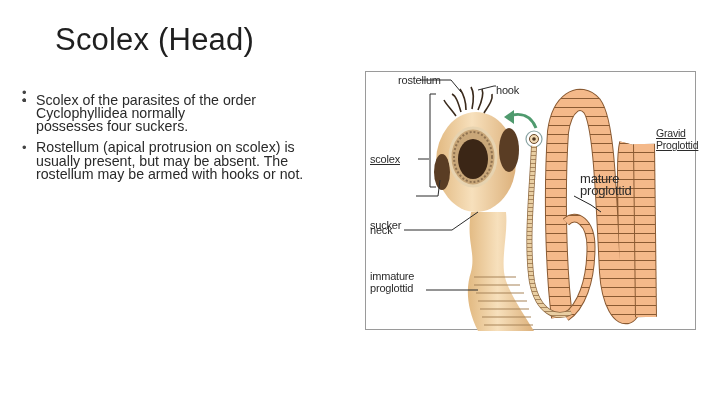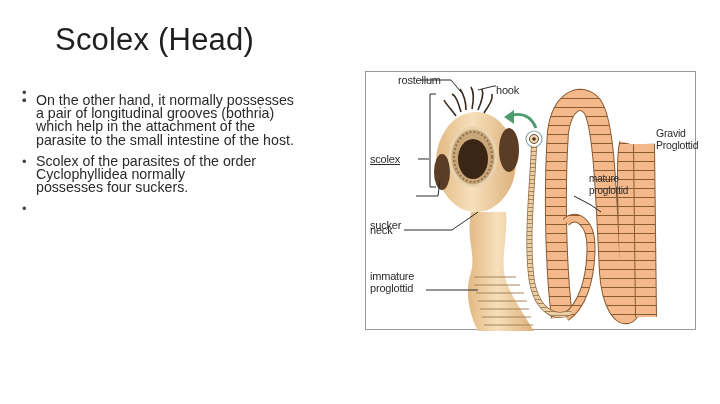--- a/index.html
+++ b/index.html
@@ -37,28 +37,27 @@
 </style>
 </head>
 <body>
 
 <div class="slide">
   <div class="title">Scolex (Head)</div>
 
   <ul class="bullets">
     <li><span class="dot">•</span></li>
     <li><span class="dot">•</span></li>
-    <li><span class="dot">•</span><span class="txt">On the other hand, it normally possesses
-a pair of longitudinal grooves (bothria)
-which help in the attachment of the
-parasite to the small intestine of the host.</span></li>
+    <li><span class="dot">•</span></li>
     <li><span class="dot">•</span><span class="txt">Scolex of the parasites of the order
 Cyclophyllidea normally
 possesses four suckers.</span></li>
-    <li><span class="dot">•</span></li>
+    <li><span class="dot">•</span><span class="txt">Rostellum (apical protrusion on scolex) is
+usually present, but may be absent. The
+rostellum may be armed with hooks or not.</span></li>
   </ul>
 
   <div class="figure">
     <svg width="331" height="259" viewBox="0 0 331 259">
       <defs>
         <linearGradient id="bodyG" x1="0" x2="1" y1="0" y2="0">
           <stop offset="0" stop-color="#e2b981"></stop>
           <stop offset="0.45" stop-color="#f7e0bc"></stop>
           <stop offset="1" stop-color="#dcb07a"></stop>
         </linearGradient>
@@ -126,18 +125,18 @@
       </g>
     </svg>
 
     <div class="lbl" style="left:4px; top:2px;margin-left:28px;">rostellum</div>
     <div class="lbl" style="left:130px; top:12px;">hook</div>
     <div class="lbl" style="left:4px; top:81px;text-decoration:underline;">scolex</div>
     <div class="lbl" style="left:4px; top:118px;margin-top:29px;">sucker</div>
     <div class="lbl" style="left:4px; top:152px;">neck</div>
     <div class="lbl" style="left:4px; top:198px;">immature
 proglottid</div>
-    <div class="lbl" style="left:223px; top:101px; font-size:10px;">mature
+    <div class="lbl" style="left:214px; top:101px; font-size:13px;">mature
 proglottid</div>
-    <div class="lbl" style="left:290px; top:55px; font-size:10.5px;">Gravid
+    <div class="lbl" style="left:290px; top:55px; font-size:10.5px;text-decoration:underline;">Gravid
 Proglottid</div>
   </div>
 </div>
 
 </body></html>

